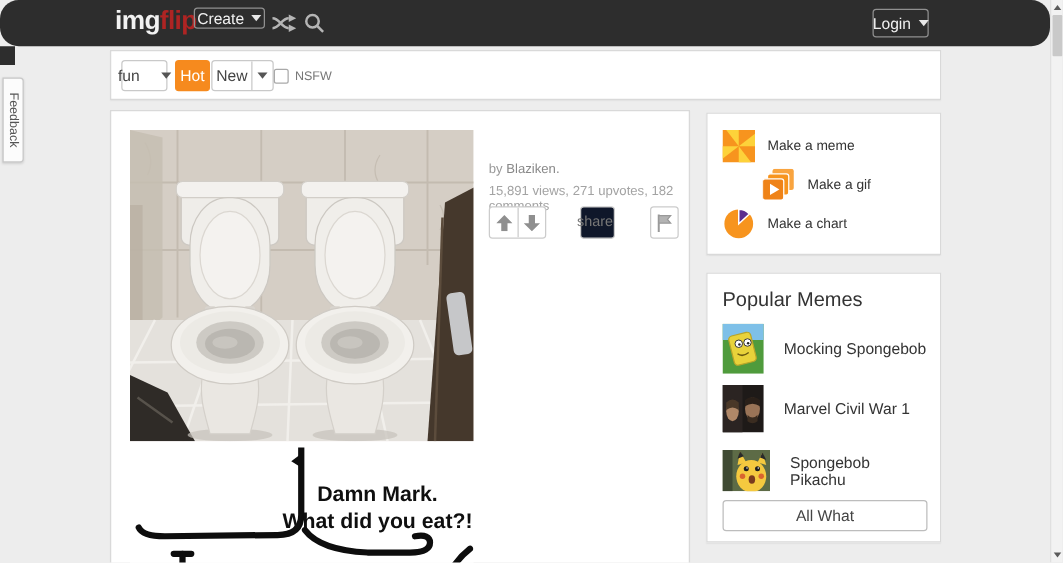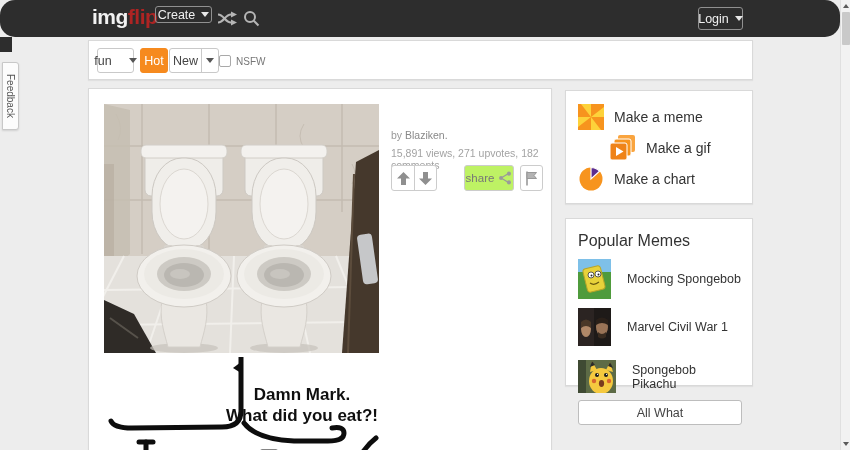--- a/index.html
+++ b/index.html
@@ -29,21 +29,21 @@
   .scrollbar { position:absolute; right:0; top:0; width:10px; height:450px; background:#f2f2f2; border-left:1px solid #e0e0e0; }
   .sb-thumb { position:absolute; left:1px; top:12px; width:8px; height:33px; background:#c9c9c9; border-radius:1px; }
   .sb-up { position:absolute; left:2px; top:4px; width:0; height:0; border-left:3px solid transparent; border-right:3px solid transparent; border-bottom:4px solid #5a5a5a; }
   .sb-down { position:absolute; left:2px; bottom:4px; width:0; height:0; border-left:3px solid transparent; border-right:3px solid transparent; border-top:4px solid #5a5a5a; }
 
   
   .card { position:absolute; background:#fff; border:1px solid #d9d9d9; box-shadow:0 1px 1px rgba(0,0,0,.05); }
   .filter-card { left:88px; top:40px; width:665px; height:40px; }
   .post-card { left:88px; top:88px; width:464px; height:370px; }
   .make-card { left:565px; top:90px; width:188px; height:114px; }
-  .popular-card { left:565px; top:218px; width:188px; height:168px; }
+  .popular-card { left:565px; top:218px; width:188px; height:216px; }
 
   
   .f-btn { position:absolute; top:7px; height:25px; border:1px solid #c9c9c9; border-radius:3px; background:#fff; color:#444; font-size:12.5px; display:flex; align-items:center; justify-content:center; gap:17px; cursor:pointer; }
   .f-caret { width:0; height:0; border-left:4px solid transparent; border-right:4px solid transparent; border-top:5px solid #555; display:inline-block; }
   .fun-btn { left:8px; width:37px; }
   .hot-btn { left:51px; width:28px; background:#f68a1e; border-color:#f68a1e; color:#fff; }
   .sort-group { position:absolute; left:80px; top:7px; height:25px; display:flex; border:1px solid #c9c9c9; border-radius:3px; background:#fff; overflow:hidden; }
   .sort-group .cell { display:flex; align-items:center; justify-content:center; color:#444; font-size:12.5px; cursor:pointer; }
   .sort-group .new-cell { width:32px; border-right:1px solid #c9c9c9; }
   .sort-group .caret-cell { width:16px; }
@@ -52,26 +52,26 @@
 
   
   .meme-image { position:absolute; left:15px; top:15px; width:275px; height:347px; overflow:hidden; background:#fff; }
   .post-title { position:absolute; left:302px; top:12px; font-size:17px; color:#333; }
   .post-byline { position:absolute; left:302px; top:40px; font-size:10.5px; color:#999; }
   .post-byline .author { color:#888; cursor:pointer; }
   .post-stats { position:absolute; left:302px; top:58px; font-size:10.5px; color:#a3a3a3; }
   .vote-group { position:absolute; left:302px; top:76px; height:26px; display:flex; border:1px solid #ccc; border-radius:3px; overflow:hidden; background:#fff; }
   .vote-cell { width:22px; display:flex; align-items:center; justify-content:center; cursor:pointer; }
   .vote-cell + .vote-cell { border-left:1px solid #ccc; }
-  .share-btn { position:absolute; left:375px; top:76px; width:50px; height:26px; border:1px solid #ccc; border-radius:3px; background:#bef264; display:flex; align-items:center; justify-content:center; gap:4px; font-size:11.5px; color:#777; cursor:pointer; }
+  .share-btn { position:absolute; left:375px; top:76px; width:28px; height:26px; border:1px solid #ccc; border-radius:3px; background:#0f172a; display:flex; align-items:center; justify-content:center; gap:4px; font-size:11.5px; color:#777; cursor:pointer; }
   .flag-btn { position:absolute; left:431px; top:76px; width:23px; height:26px; border:1px solid #ccc; border-radius:3px; background:#fff; display:flex; align-items:center; justify-content:center; cursor:pointer; }
 
   
   .make-row { position:absolute; left:12px; height:26px; display:flex; align-items:center; gap:10px; cursor:pointer; width:164px; }
-  .make-row .lbl { font-size:14px; color:#333; }
+  .make-row .lbl { font-size:11px; color:#333; }
   .pop-title { position:absolute; left:12px; top:13px; font-size:16px; color:#333; }
   .pop-row { position:absolute; left:12px; display:flex; align-items:center; gap:16px; cursor:pointer; width:164px; }
   .pop-row .lbl { font-size:12.5px; color:#333; }
   .thumb { flex:0 0 auto; display:block; }
   .all-memes-btn { position:absolute; left:12px; top:181px; width:164px; height:25px; border:1px solid #bdbdbd; border-radius:3px; background:#fff; font-size:12.5px; color:#444; display:flex; align-items:center; justify-content:center; cursor:pointer; }
 </style>
 </head>
 <body>
 
 <div class="page">

